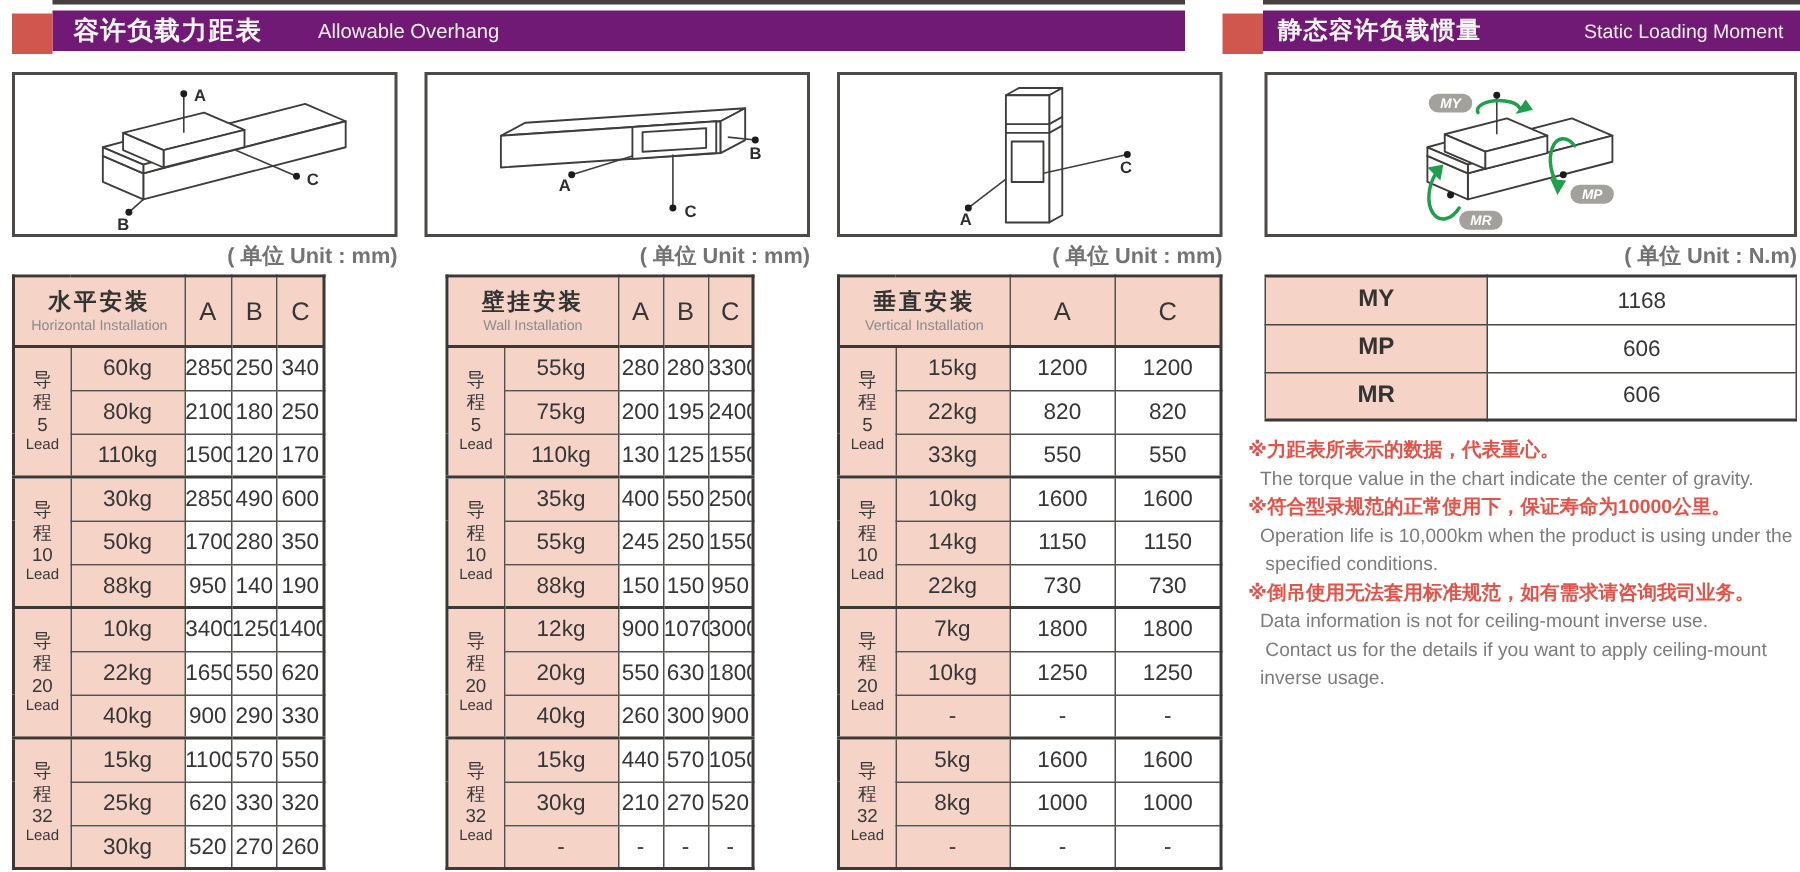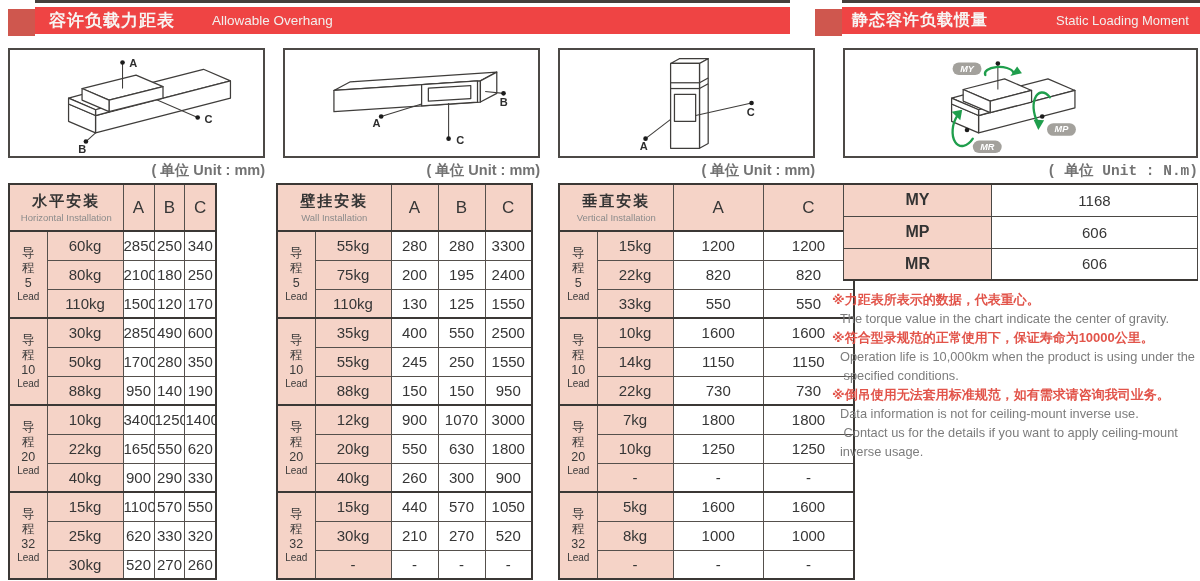--- a/index.html
+++ b/index.html
@@ -1,21 +1,21 @@
 <!DOCTYPE html>
 <html><head>
 <meta charset="utf-8">
 <style>
   * { margin:0; padding:0; box-sizing:border-box; }
   body { background:#ffffff; font-family:"Liberation Sans","DejaVu Sans",sans-serif; }
   .page { position:relative; width:1200px; height:581px; background:#ffffff; overflow:hidden; }
 
   
   .bar-strip { position:absolute; height:3px; background:#45403d; }
-  .bar { position:absolute; height:27px; background:#ef4444; display:flex; align-items:center; padding-left:14px; gap:9px; }
+  .bar { position:absolute; height:27px; background:#701a75; display:flex; align-items:center; padding-left:14px; gap:9px; }
   .bar .zh { color:#f7f5f3; font-size:17px; font-weight:bold; letter-spacing:1px; }
   .bar .en { color:#f2efed; font-size:13.5px;margin-left:28px; }
   .sq { position:absolute; width:27px; height:27px; background:#cf574e; }
 
   
   .dbox { position:absolute; height:110px; border:2px solid #4c4946; background:#fff; }
   .dbox svg { display:block; width:100%; height:100%; }
   .lbl { font-size:11.5px; font-weight:bold; fill:#2e2e2e; font-family:"Liberation Sans",sans-serif; }
   .badge-t { font-size:9.5px; font-weight:bold; font-style:italic; fill:#ffffff; font-family:"Liberation Sans",sans-serif; }
 
@@ -185,21 +185,21 @@
         <text class="badge-t" x="220" y="85.5" text-anchor="middle">MP</text>
         <rect x="128" y="94" width="30" height="13" rx="6.5" fill="#a3a19c"></rect>
         <text class="badge-t" x="143" y="103.5" text-anchor="middle">MR</text>
       </g>
     </svg>
   </div>
 
   <div class="unit" style="left:8px; width:257px;">( 单位 Unit : mm)</div>
   <div class="unit" style="left:283px; width:257px;">( 单位 Unit : mm)</div>
   <div class="unit" style="left:558px; width:257px;">( 单位 Unit : mm)</div>
-  <div class="unit" style="left:843px; width:355px;font-family:Liberation Mono, monospace;">( 单位 Unit : N.m)</div>
+  <div class="unit" style="left:843px; width:355px;">( 单位 Unit : N.m)</div>
 
   <table class="spec" style="left:8px; width:209px;">
     <colgroup>
         <col style="width:38px">
         <col style="width:76px">
         <col>
         <col>
         <col>
       </colgroup>
     <tbody>
@@ -304,21 +304,21 @@
     </tr>
     <tr class="dr">
       <td class="ph wcell">30kg</td>
       <td class="vcell">520</td>
       <td class="vcell">270</td>
       <td class="vcell">260</td>
     </tr>
   </tbody>
     </table>
 
-  <table class="spec" style="left:276px; width:257px;">
+  <table class="spec" style="left:297px; width:206px;">
     <colgroup>
         <col style="width:38px">
         <col style="width:76px">
         <col>
         <col>
         <col>
       </colgroup>
     <tbody>
         <tr class="hd">
       <td class="ph" colspan="2">
@@ -421,21 +421,21 @@
     </tr>
     <tr class="dr">
       <td class="ph wcell">-</td>
       <td class="vcell">-</td>
       <td class="vcell">-</td>
       <td class="vcell">-</td>
     </tr>
   </tbody>
     </table>
 
-  <table class="spec" style="left:558px; width:297px;">
+  <table class="spec" style="left:558px; width:257px;">
     <colgroup>
         <col style="width:38px">
         <col style="width:76px">
         <col>
         <col>
       </colgroup>
     <tbody>
         <tr class="hd">
       <td class="ph" colspan="2">
         <div class="tzh">垂直安装</div>

